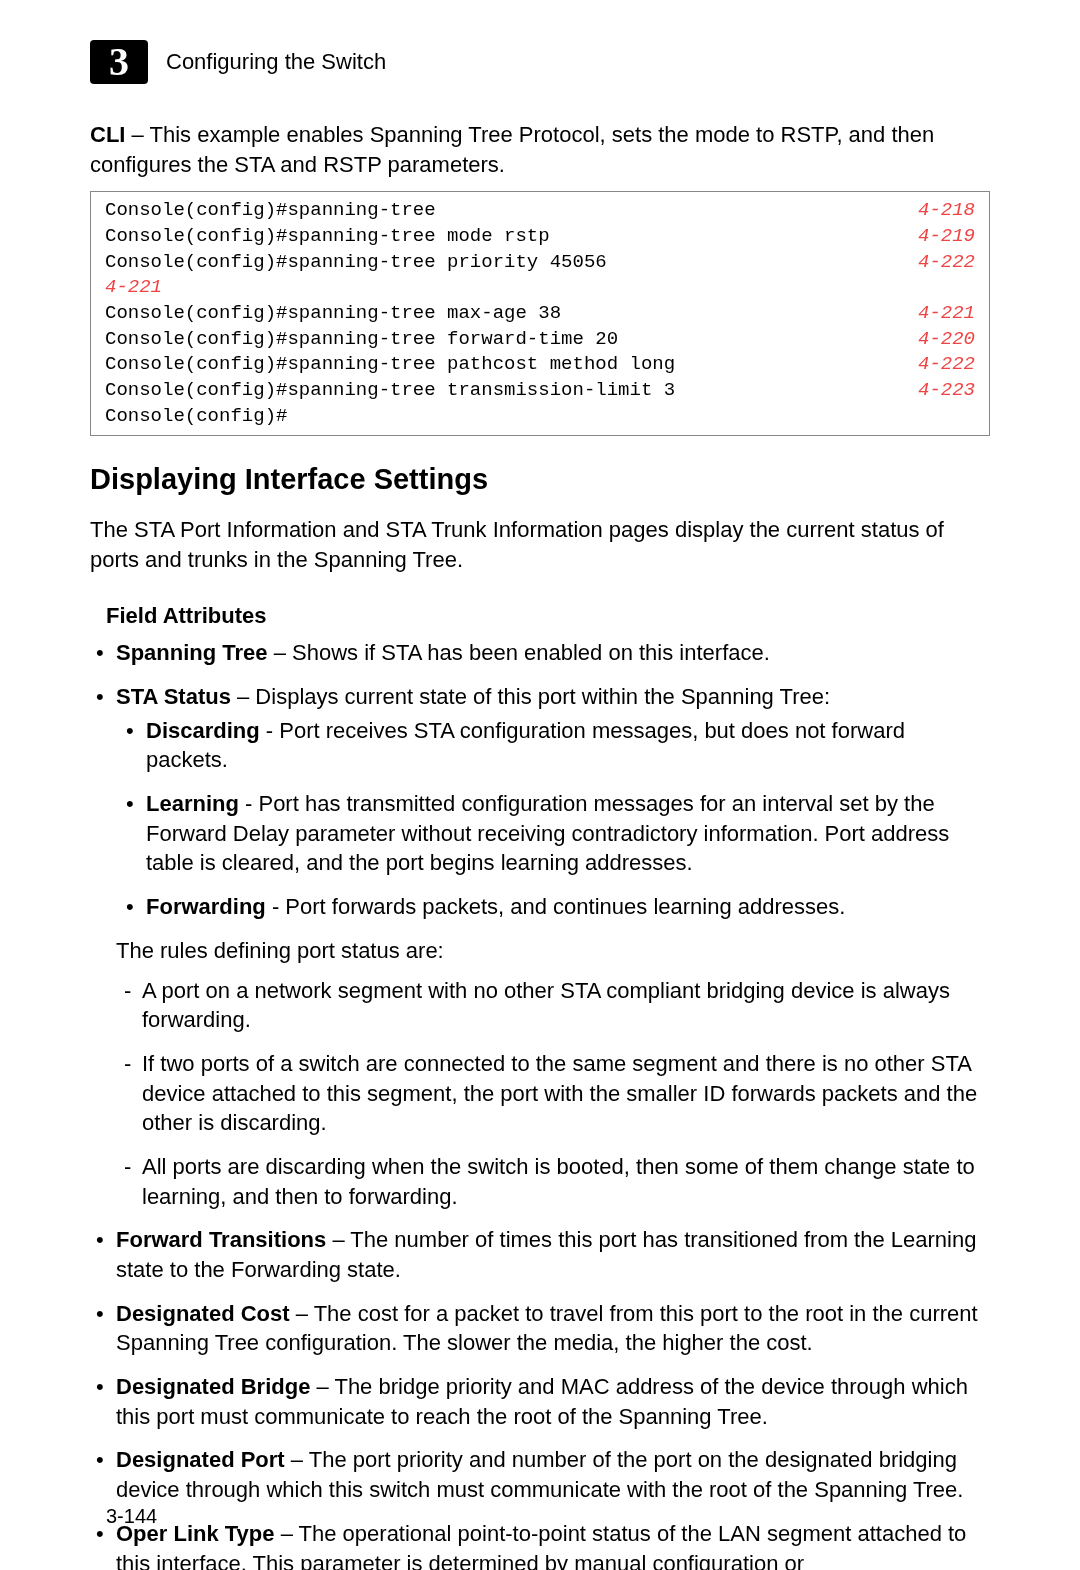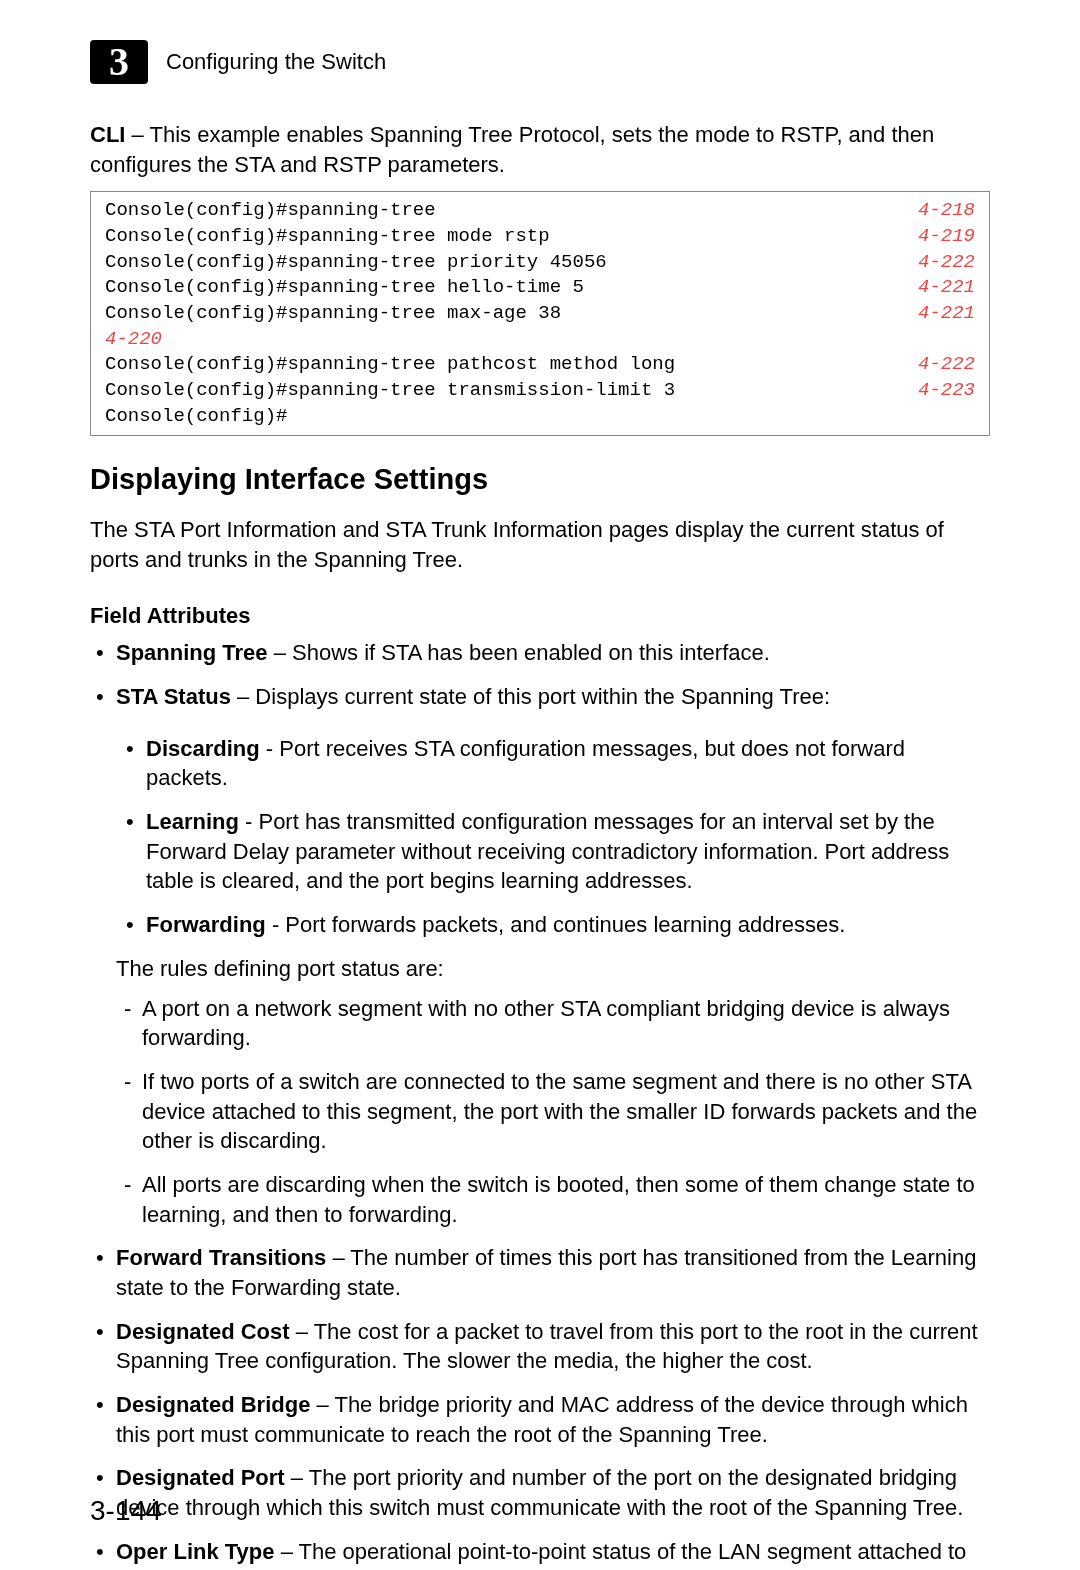--- a/index.html
+++ b/index.html
@@ -59,41 +59,41 @@
     }
     h2.section-title {
       font-size: 29px;
       font-weight: 700;
       margin: 20px 0 16px 0;
     }
     .body-para { margin-bottom: 26px; }
     h3.sub-title {
       font-size: 22px;
       font-weight: 700;
-      margin: 10px 0 8px 0;
+      margin: 10px 0 8px 16px;
     }
     ul.top-list {
       list-style: none;
       padding-left: 2px;
     }
     ul.top-list > li {
       position: relative;
       padding-left: 24px;
       margin-bottom: 14px;
     }
     ul.top-list > li::before {
       content: "•";
       position: absolute;
       left: 4px;
       top: 0;
       font-size: 22px;
     }
     ul.sub-list {
       list-style: none;
-      margin-top: 22px;
+      margin-top: 4px;
       padding-left: 6px;
     }
     ul.sub-list > li {
       position: relative;
       padding-left: 24px;
       margin-bottom: 14px;
     }
     ul.sub-list > li::before {
       content: "•";
       position: absolute;
@@ -113,43 +113,43 @@
     }
     ul.dash-list > li::before {
       content: "-";
       position: absolute;
       left: 2px;
       top: 0;
     }
     .page-num {
       position: absolute;
       bottom: 40px;
-      left: 90px;
-      font-size: 28px;
+      left: 106px;
+      font-size: 20px;
     }
   </style>
 </head>
 <body>
 
 <div class="header-row">
   <div class="chapter-badge">3</div>
   <div class="header-title">Configuring the Switch</div>
 </div>
 
 <p class="intro-para">
   <span class="bold">CLI</span><span> – This example enables Spanning Tree Protocol, sets the mode to RSTP, and then configures the STA and RSTP parameters.</span>
 </p>
 
 <div class="code-block">
   <div class="code-line"><span>Console(config)#spanning-tree</span><span class="code-ref">4-218</span></div>
   <div class="code-line"><span>Console(config)#spanning-tree mode rstp</span><span class="code-ref">4-219</span></div>
   <div class="code-line"><span>Console(config)#spanning-tree priority 45056</span><span class="code-ref">4-222</span></div>
-  <div class="code-line"><span>Console(config)#spanning-tree hello-time 5</span><span class="code-ref">4-221</span></div>
+  <div class="code-line"><span class="code-ref">4-221</span></div>
   <div class="code-line"><span>Console(config)#spanning-tree max-age 38</span><span class="code-ref">4-221</span></div>
-  <div class="code-line"><span class="code-ref">4-220</span></div>
+  <div class="code-line"><span>Console(config)#spanning-tree forward-time 20</span><span class="code-ref">4-220</span></div>
   <div class="code-line"><span>Console(config)#spanning-tree pathcost method long</span><span class="code-ref">4-222</span></div>
   <div class="code-line"><span>Console(config)#spanning-tree transmission-limit 3</span><span class="code-ref">4-223</span></div>
   <div class="code-line"><span>Console(config)#</span><span class="code-ref"></span></div>
 </div>
 
 <h2 class="section-title">Displaying Interface Settings</h2>
 
 <p class="body-para">The STA Port Information and STA Trunk Information pages display the current status of ports and trunks in the Spanning Tree.</p>
 
 <h3 class="sub-title">Field Attributes</h3>

